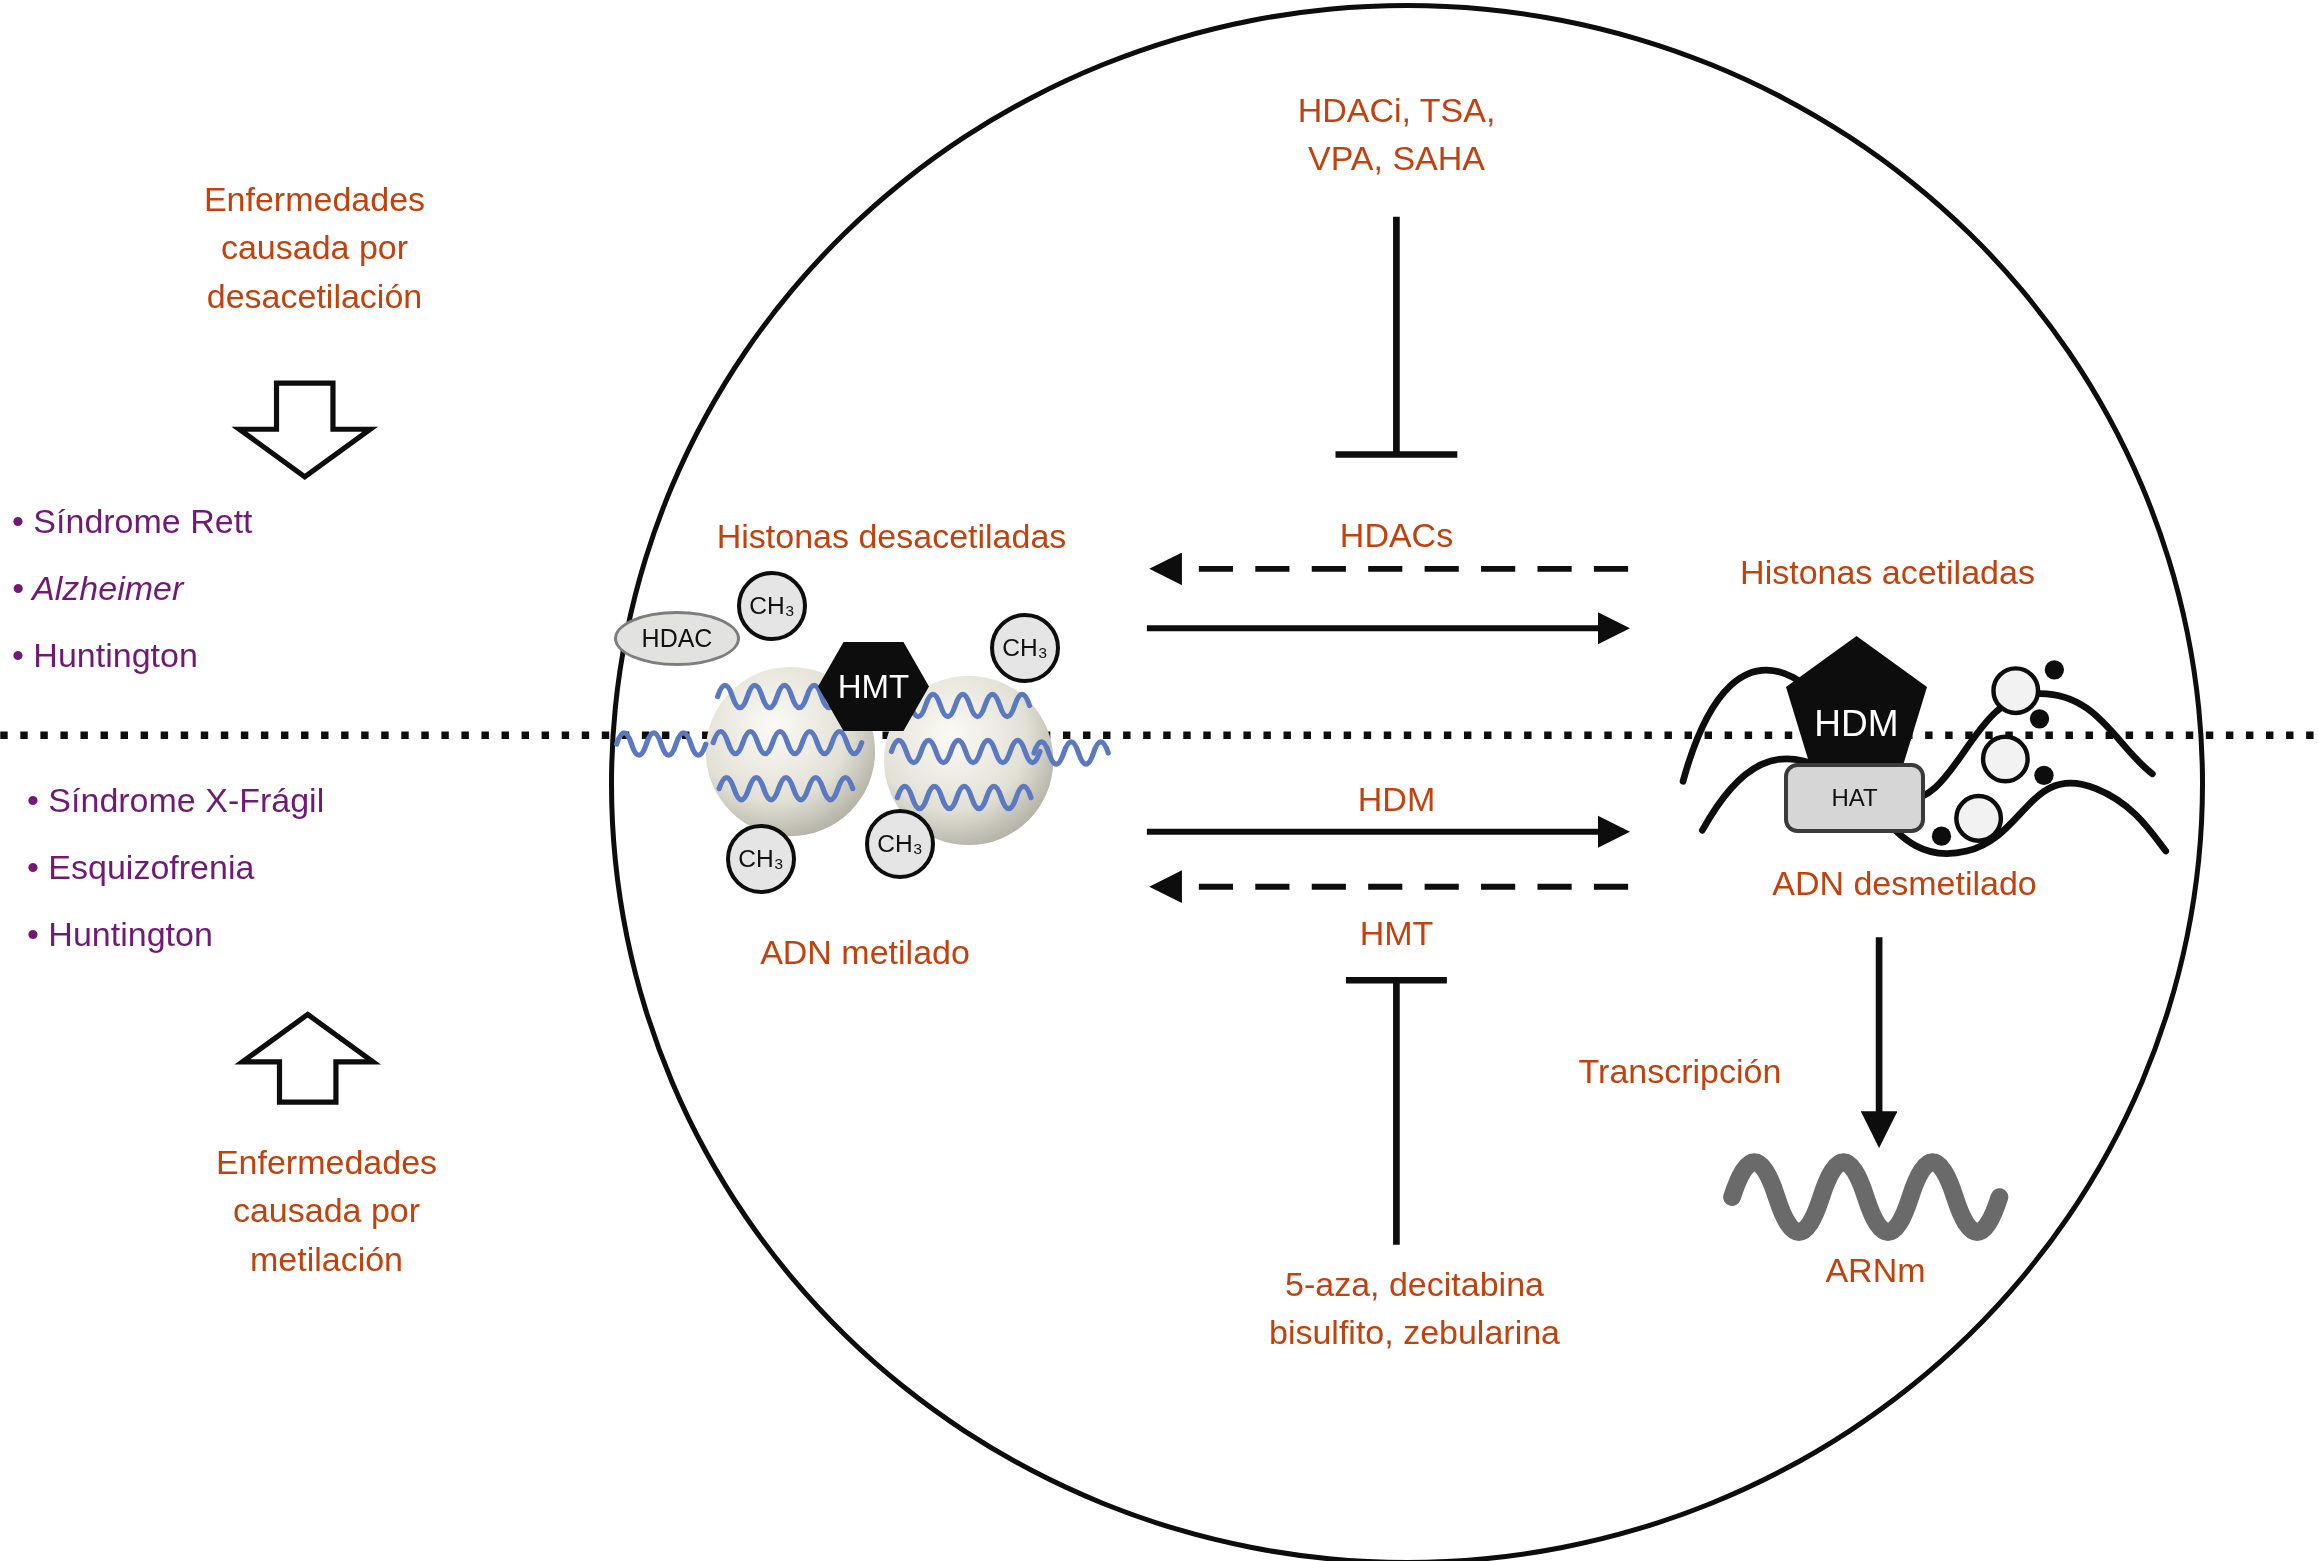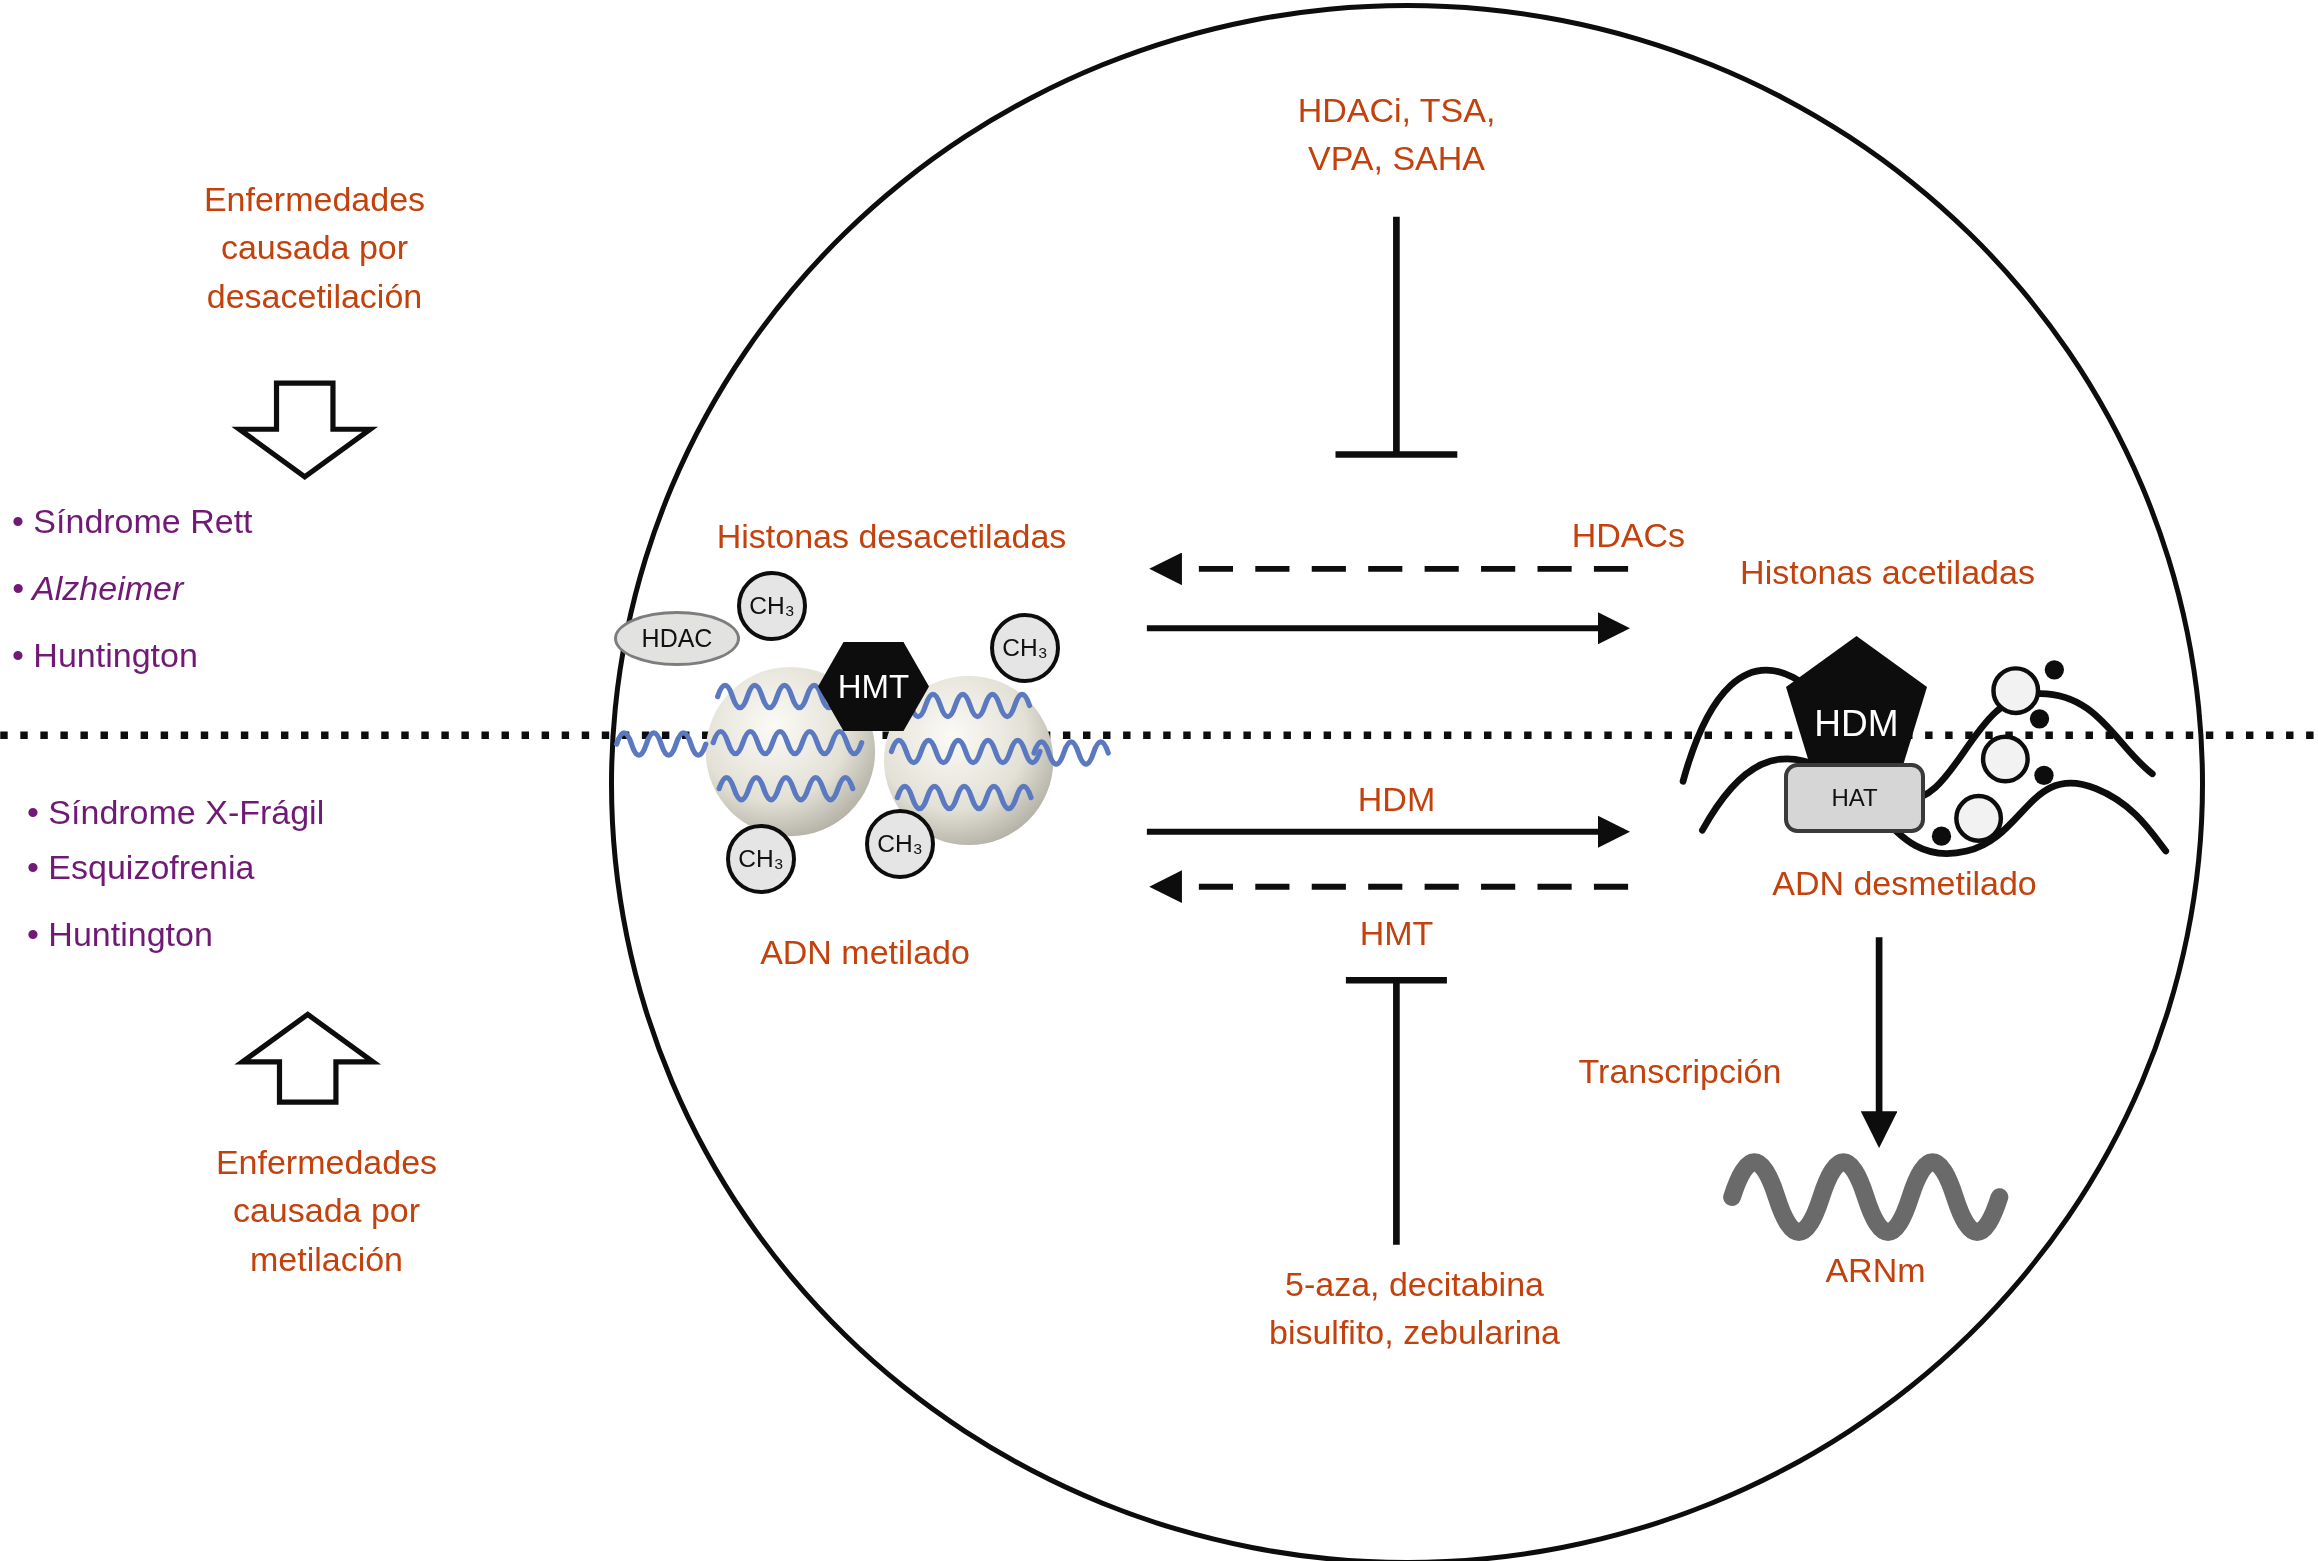--- a/index.html
+++ b/index.html
@@ -175,36 +175,36 @@
   <div class="lbl z3" style="left:77px; top:175px; width:475px;">
     <div>Enfermedades</div>
     <div>causada por</div>
     <div>desacetilación</div>
   </div>
 
   <div class="list-item z3" style="left:12px; top:502px;">Síndrome Rett</div>
   <div class="list-item z3" style="left:12px; top:569px;font-style:italic;">Alzheimer</div>
   <div class="list-item z3" style="left:12px; top:636px;">Huntington</div>
 
-  <div class="list-item z3" style="left:27px; top:781px;margin-top:12px;">Síndrome X-Frágil</div>
+  <div class="list-item z3" style="left:27px; top:781px;">Síndrome X-Frágil</div>
   <div class="list-item z3" style="left:27px; top:848px;">Esquizofrenia</div>
   <div class="list-item z3" style="left:27px; top:915px;">Huntington</div>
 
   <div class="lbl z3" style="left:89px; top:1138px; width:475px;">
     <div>Enfermedades</div>
     <div>causada por</div>
     <div>metilación</div>
   </div>
 
   <div class="lbl z3" style="left:1159px; top:86px; width:475px;">
     <div>HDACi, TSA,</div>
     <div>VPA, SAHA</div>
   </div>
 
-  <div class="lbl z3" style="left:1210px; top:511px; width:475px;text-align:right;">HDACs</div>
+  <div class="lbl z3" style="left:1159px; top:511px; width:475px;">HDACs</div>
   <div class="lbl z3" style="left:1159px; top:775px; width:475px;">HDM</div>
   <div class="lbl z3" style="left:1159px; top:909px; width:475px;">HMT</div>
 
   <div class="lbl z3" style="left:1177px; top:1260px; width:475px;">
     <div>5-aza, decitabina</div>
     <div>bisulfito, zebularina</div>
   </div>
 
   <div class="lbl z3" style="left:654px; top:512px; width:475px;">Histonas desacetiladas</div>
   <div class="lbl z3" style="left:642px; top:928px; width:446px;">ADN metilado</div>

